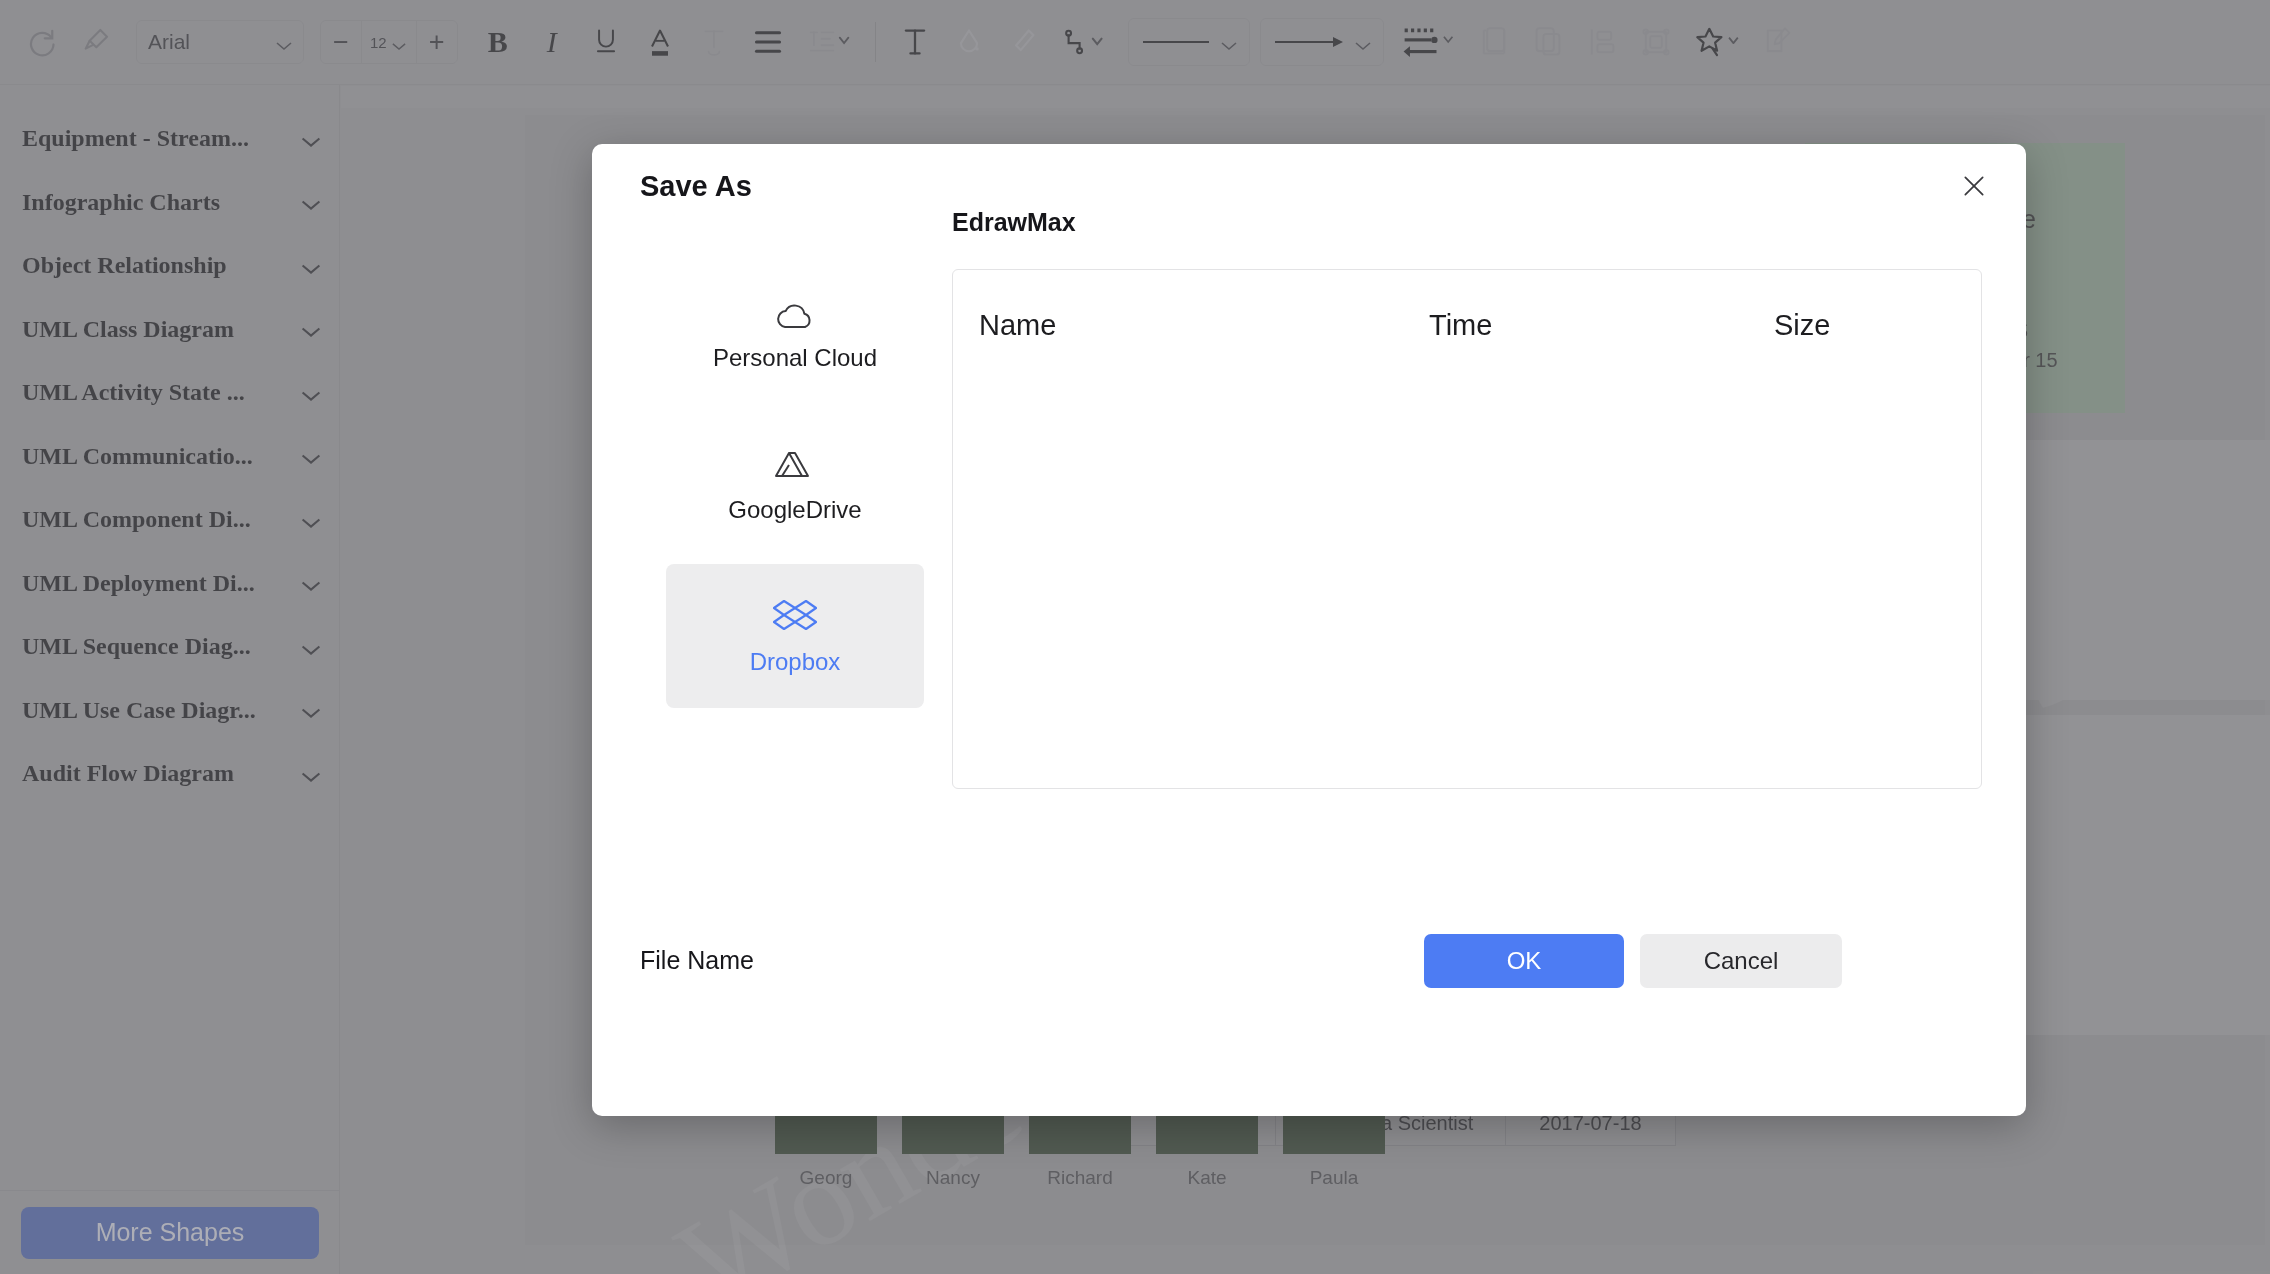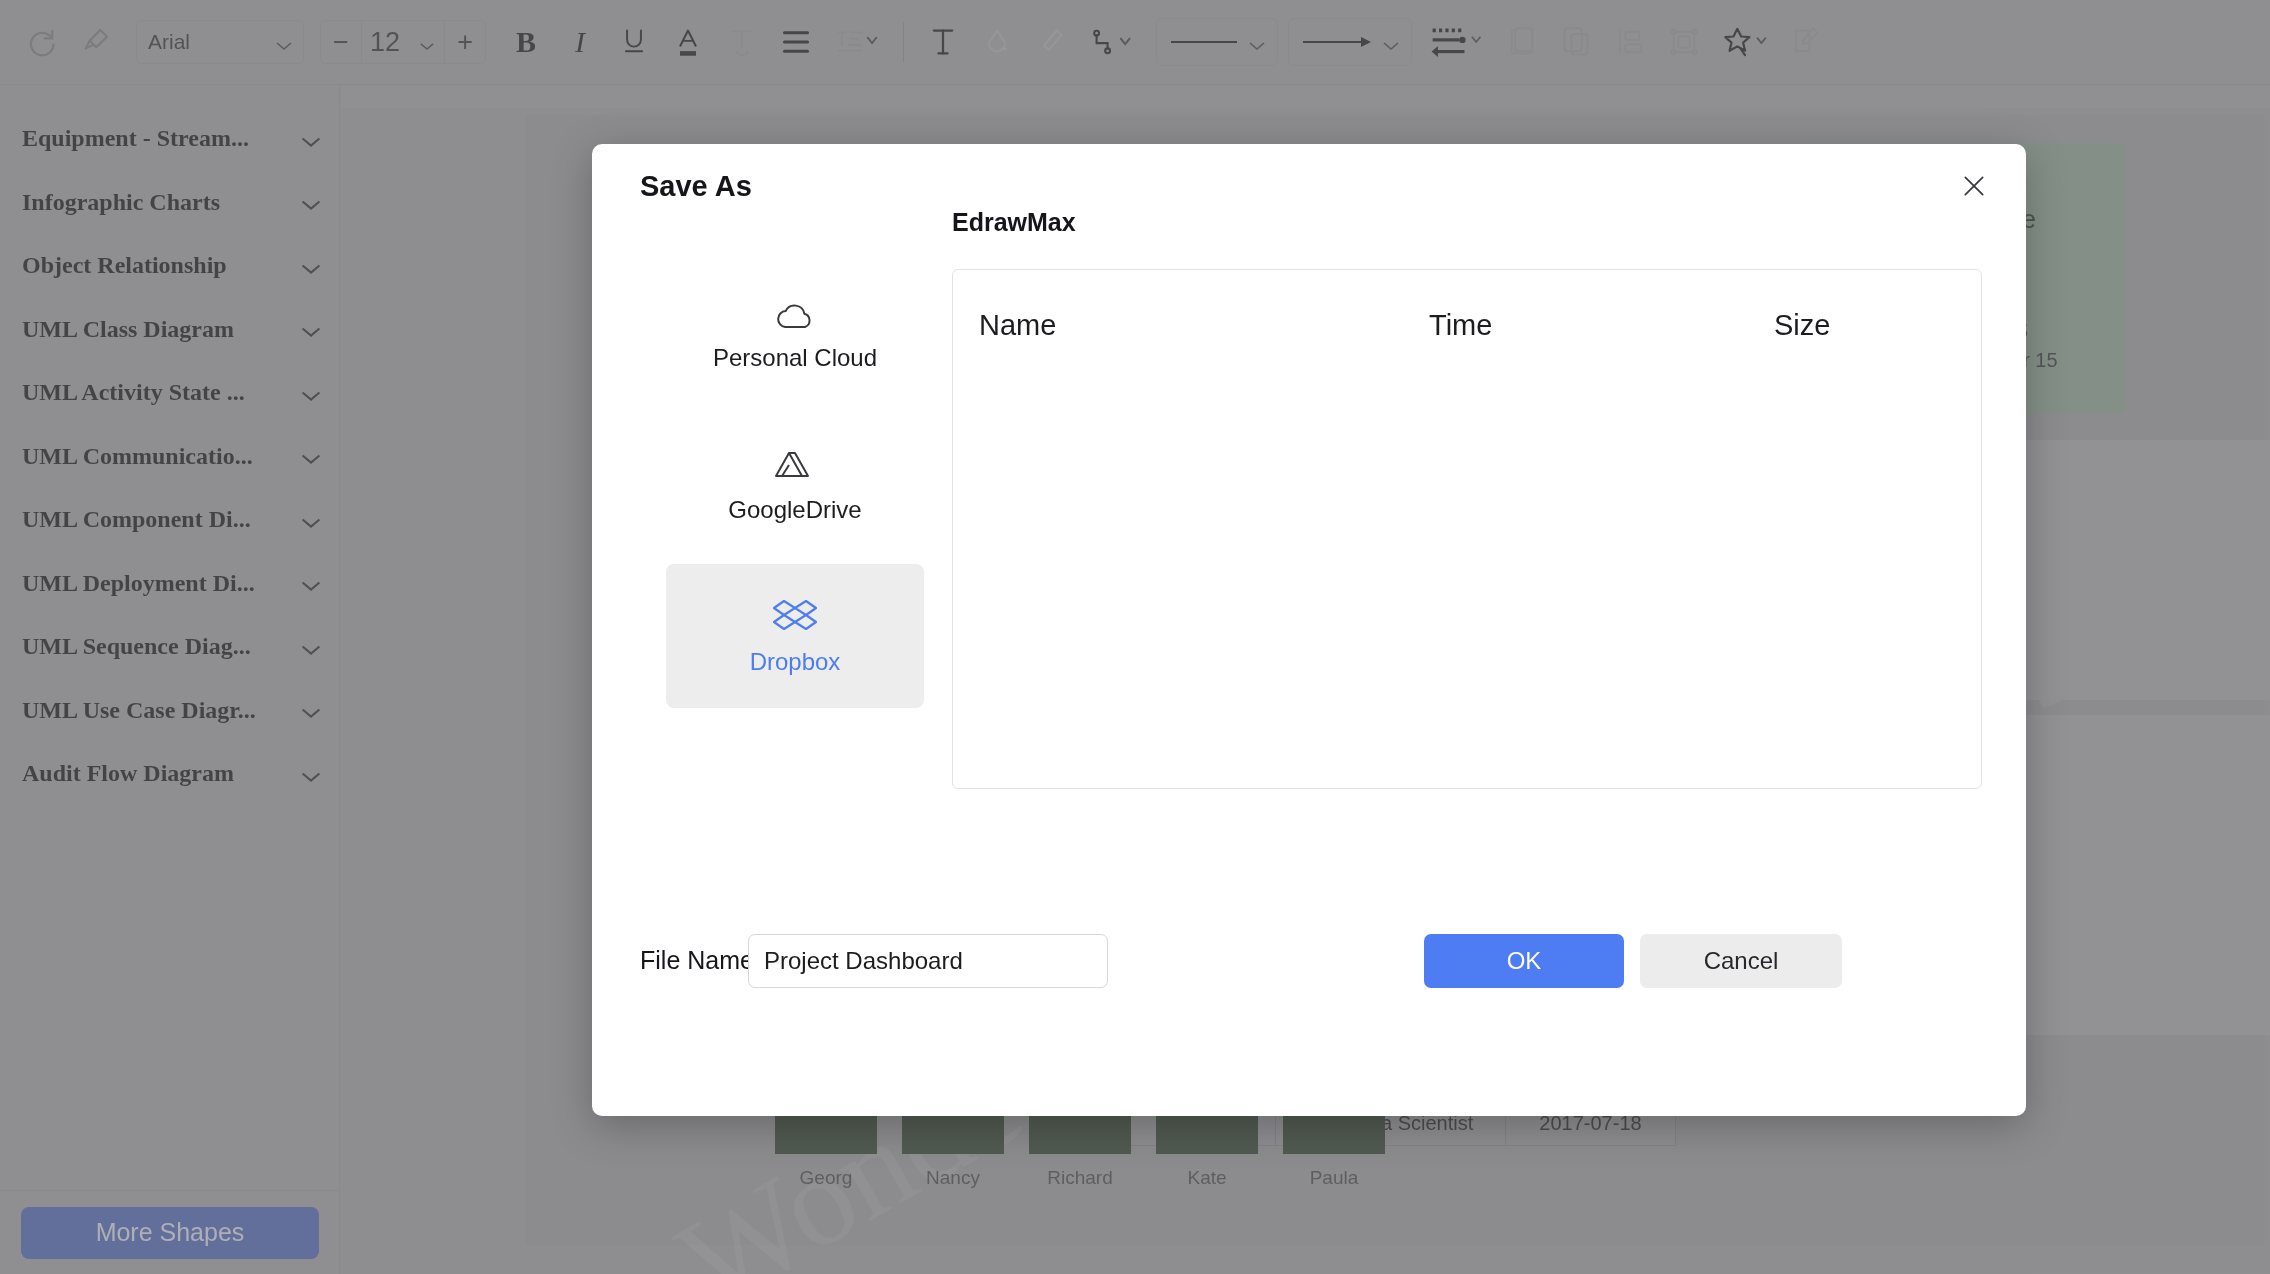--- a/index.html
+++ b/index.html
@@ -38,21 +38,21 @@
   }
   .fontbox .fname { font-size: 21px; color: #35353a; }
   .sizebox {
     height: 44px; border: 1px solid #9a9a9c; border-radius: 6px;
     display: flex; align-items: center; margin-left: 16px; flex:none;
   }
   .sizebox .seg { display:flex; align-items:center; justify-content:center; height:100%; }
   .sz-minus, .sz-plus { width: 40px; font-size: 27px; color:#35353a; }
   .sz-val-wrap { display:flex; align-items:center; height:100%;
                  border-left:1px solid #9a9a9c; border-right:1px solid #9a9a9c; padding:0 8px; }
-  .sz-num { font-size:27px; color:#35353a; margin-right:20px; }
+  .sz-num { font-size:15px; color:#35353a; margin-right:5px; }
   .chev { width: 16px; height: 10px; flex:none; }
 
   .tb-text { font-size: 30px; color: #1f1f22; }
   .tb-text.bold { font-weight: bold; font-family: "Liberation Serif", serif; }
   .tb-text.ital { font-style: italic; font-family: "Liberation Serif", serif; }
 
   .lineboxed {
     height: 48px; border: 1px solid #9a9a9c; border-radius: 6px;
     display:flex; align-items:center; padding: 0 12px; margin-left: 10px; flex:none; gap:10px;
   }
@@ -692,23 +692,20 @@
       <div class="fl-head">
         <div class="fl-col-name">Name</div>
         <div class="fl-col-time">Time</div>
         <div class="fl-col-size">Size</div>
       </div>
       <div id="file-rows"></div>
     </div>
 
     <div class="footer-row">
       <span class="fn-label">File Name</span>
-      <div class="fn-input">
-        <span>Project Dashboard</span>
-      </div>
       <div class="btn btn-ok">
         <span>OK</span>
       </div>
       <div class="btn btn-cancel">
         <span>Cancel</span>
       </div>
     </div>
   </div>
 </div>
 

